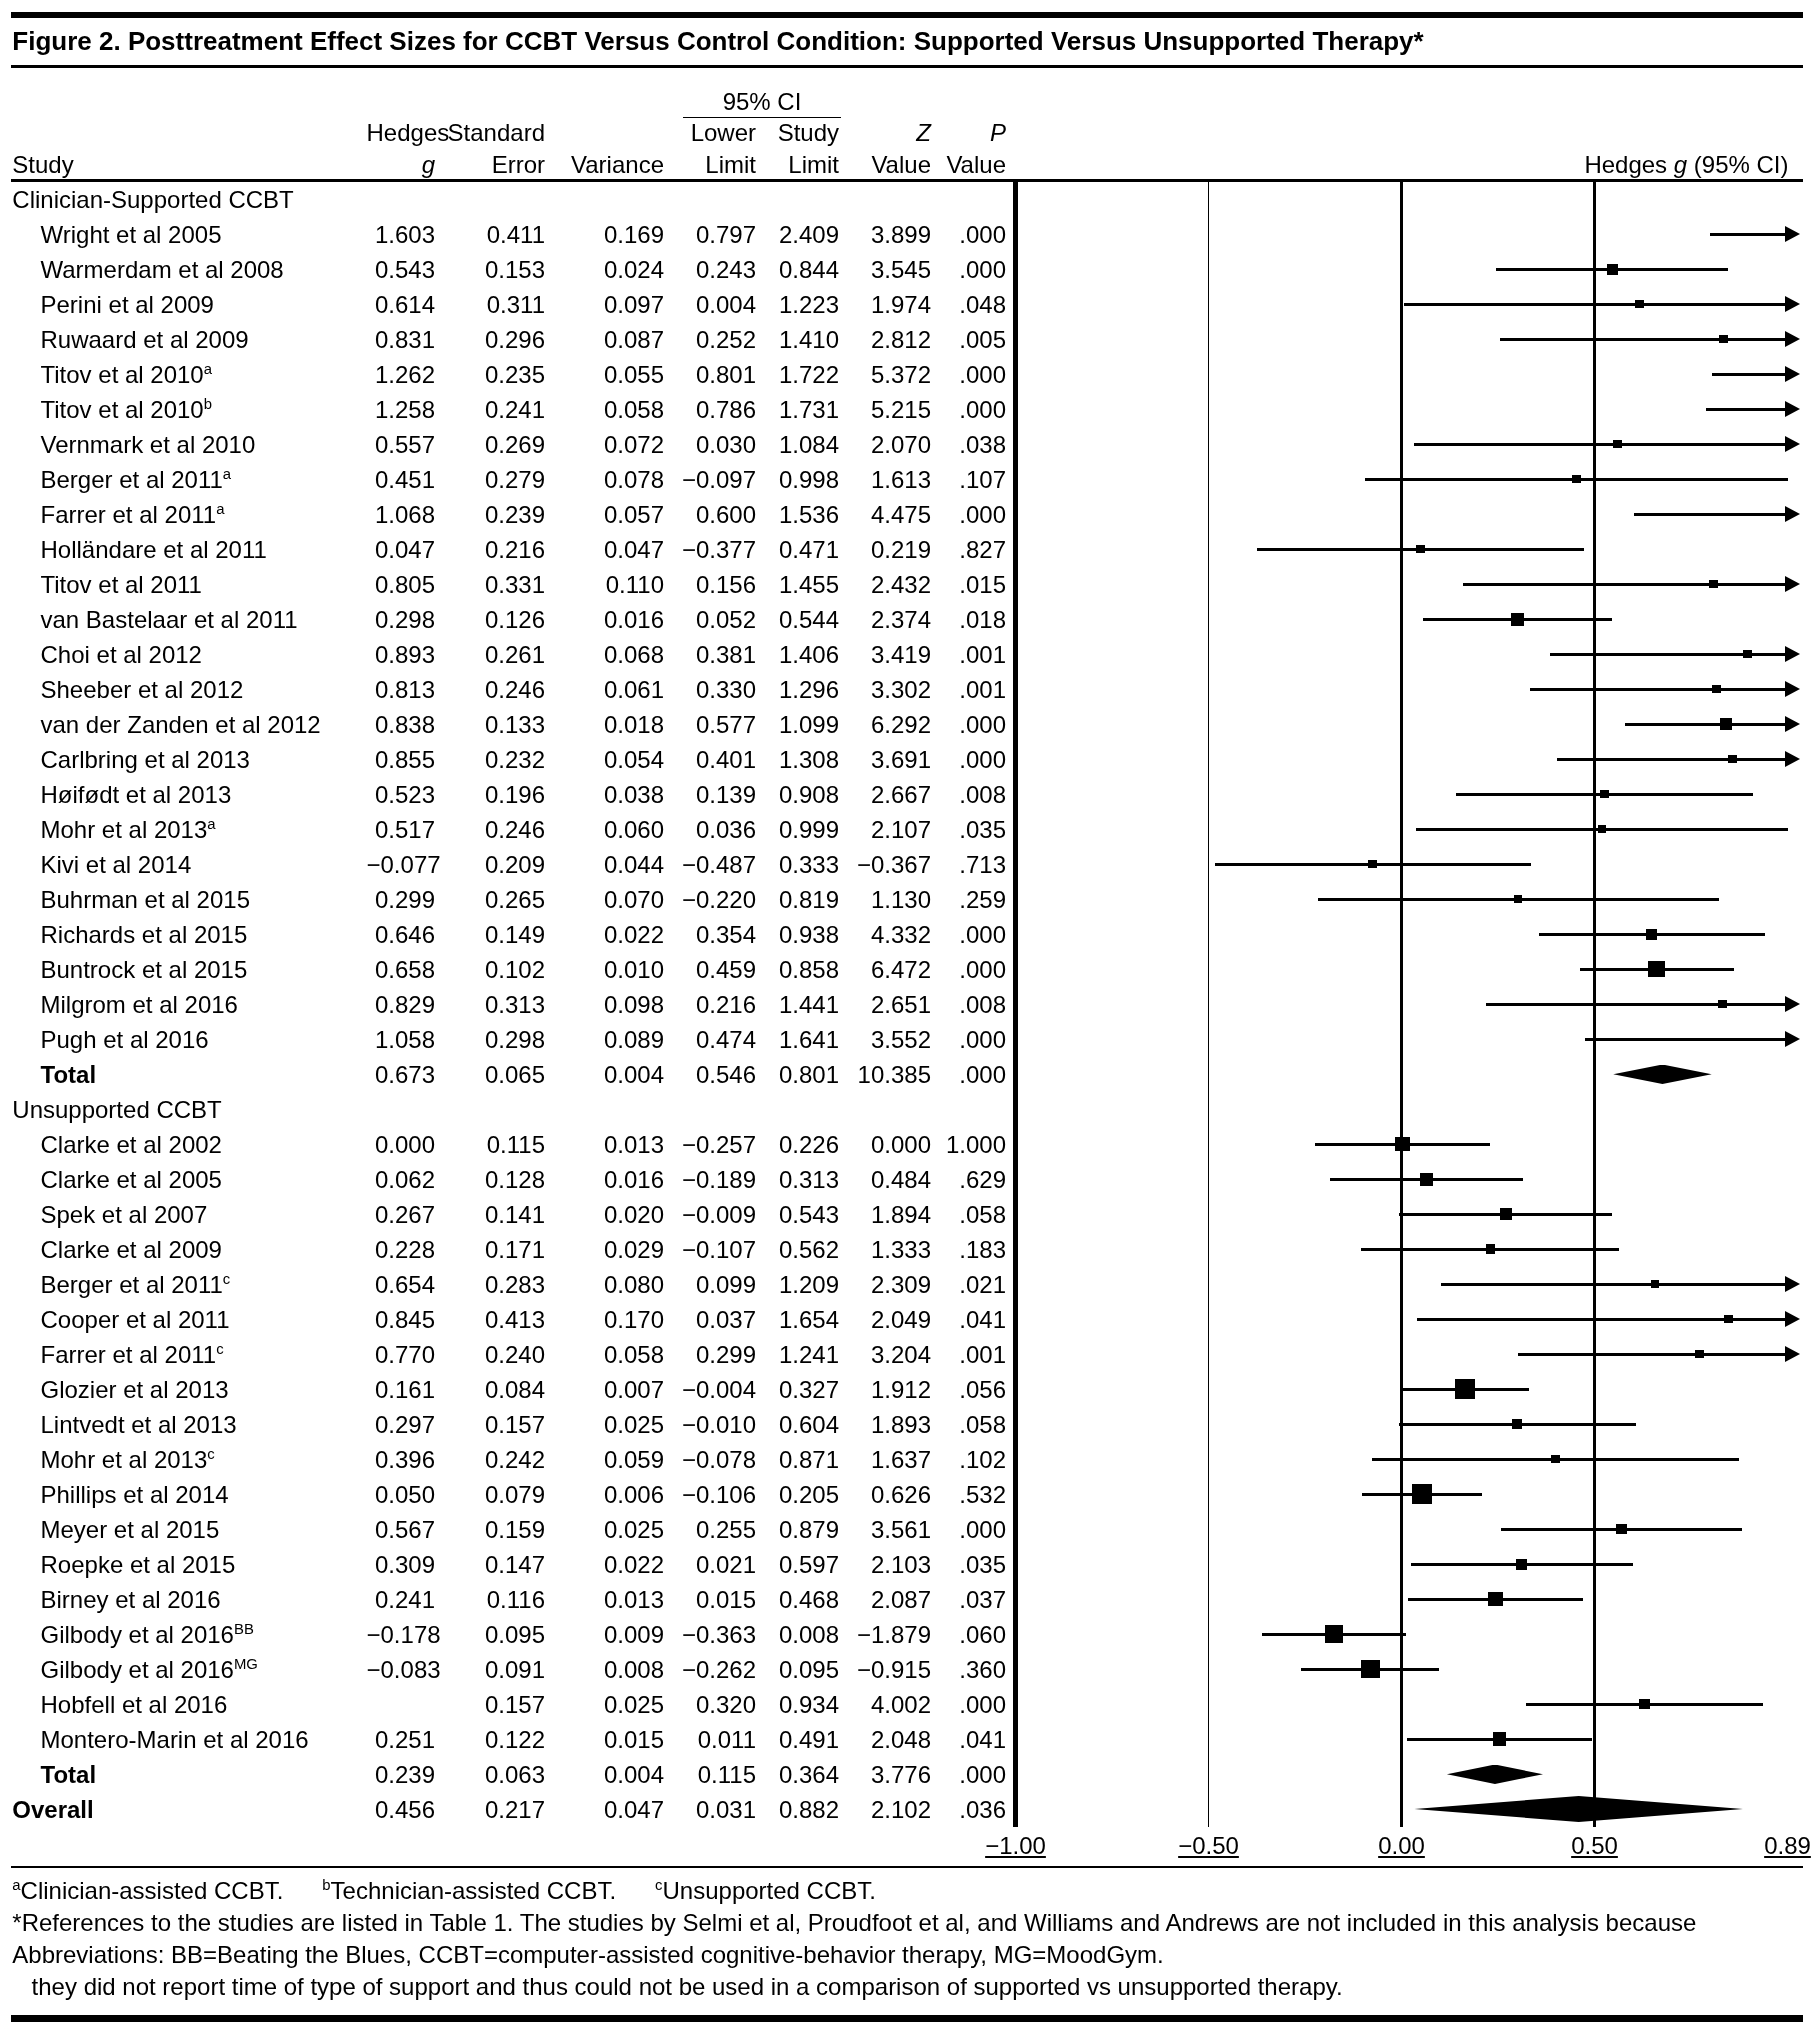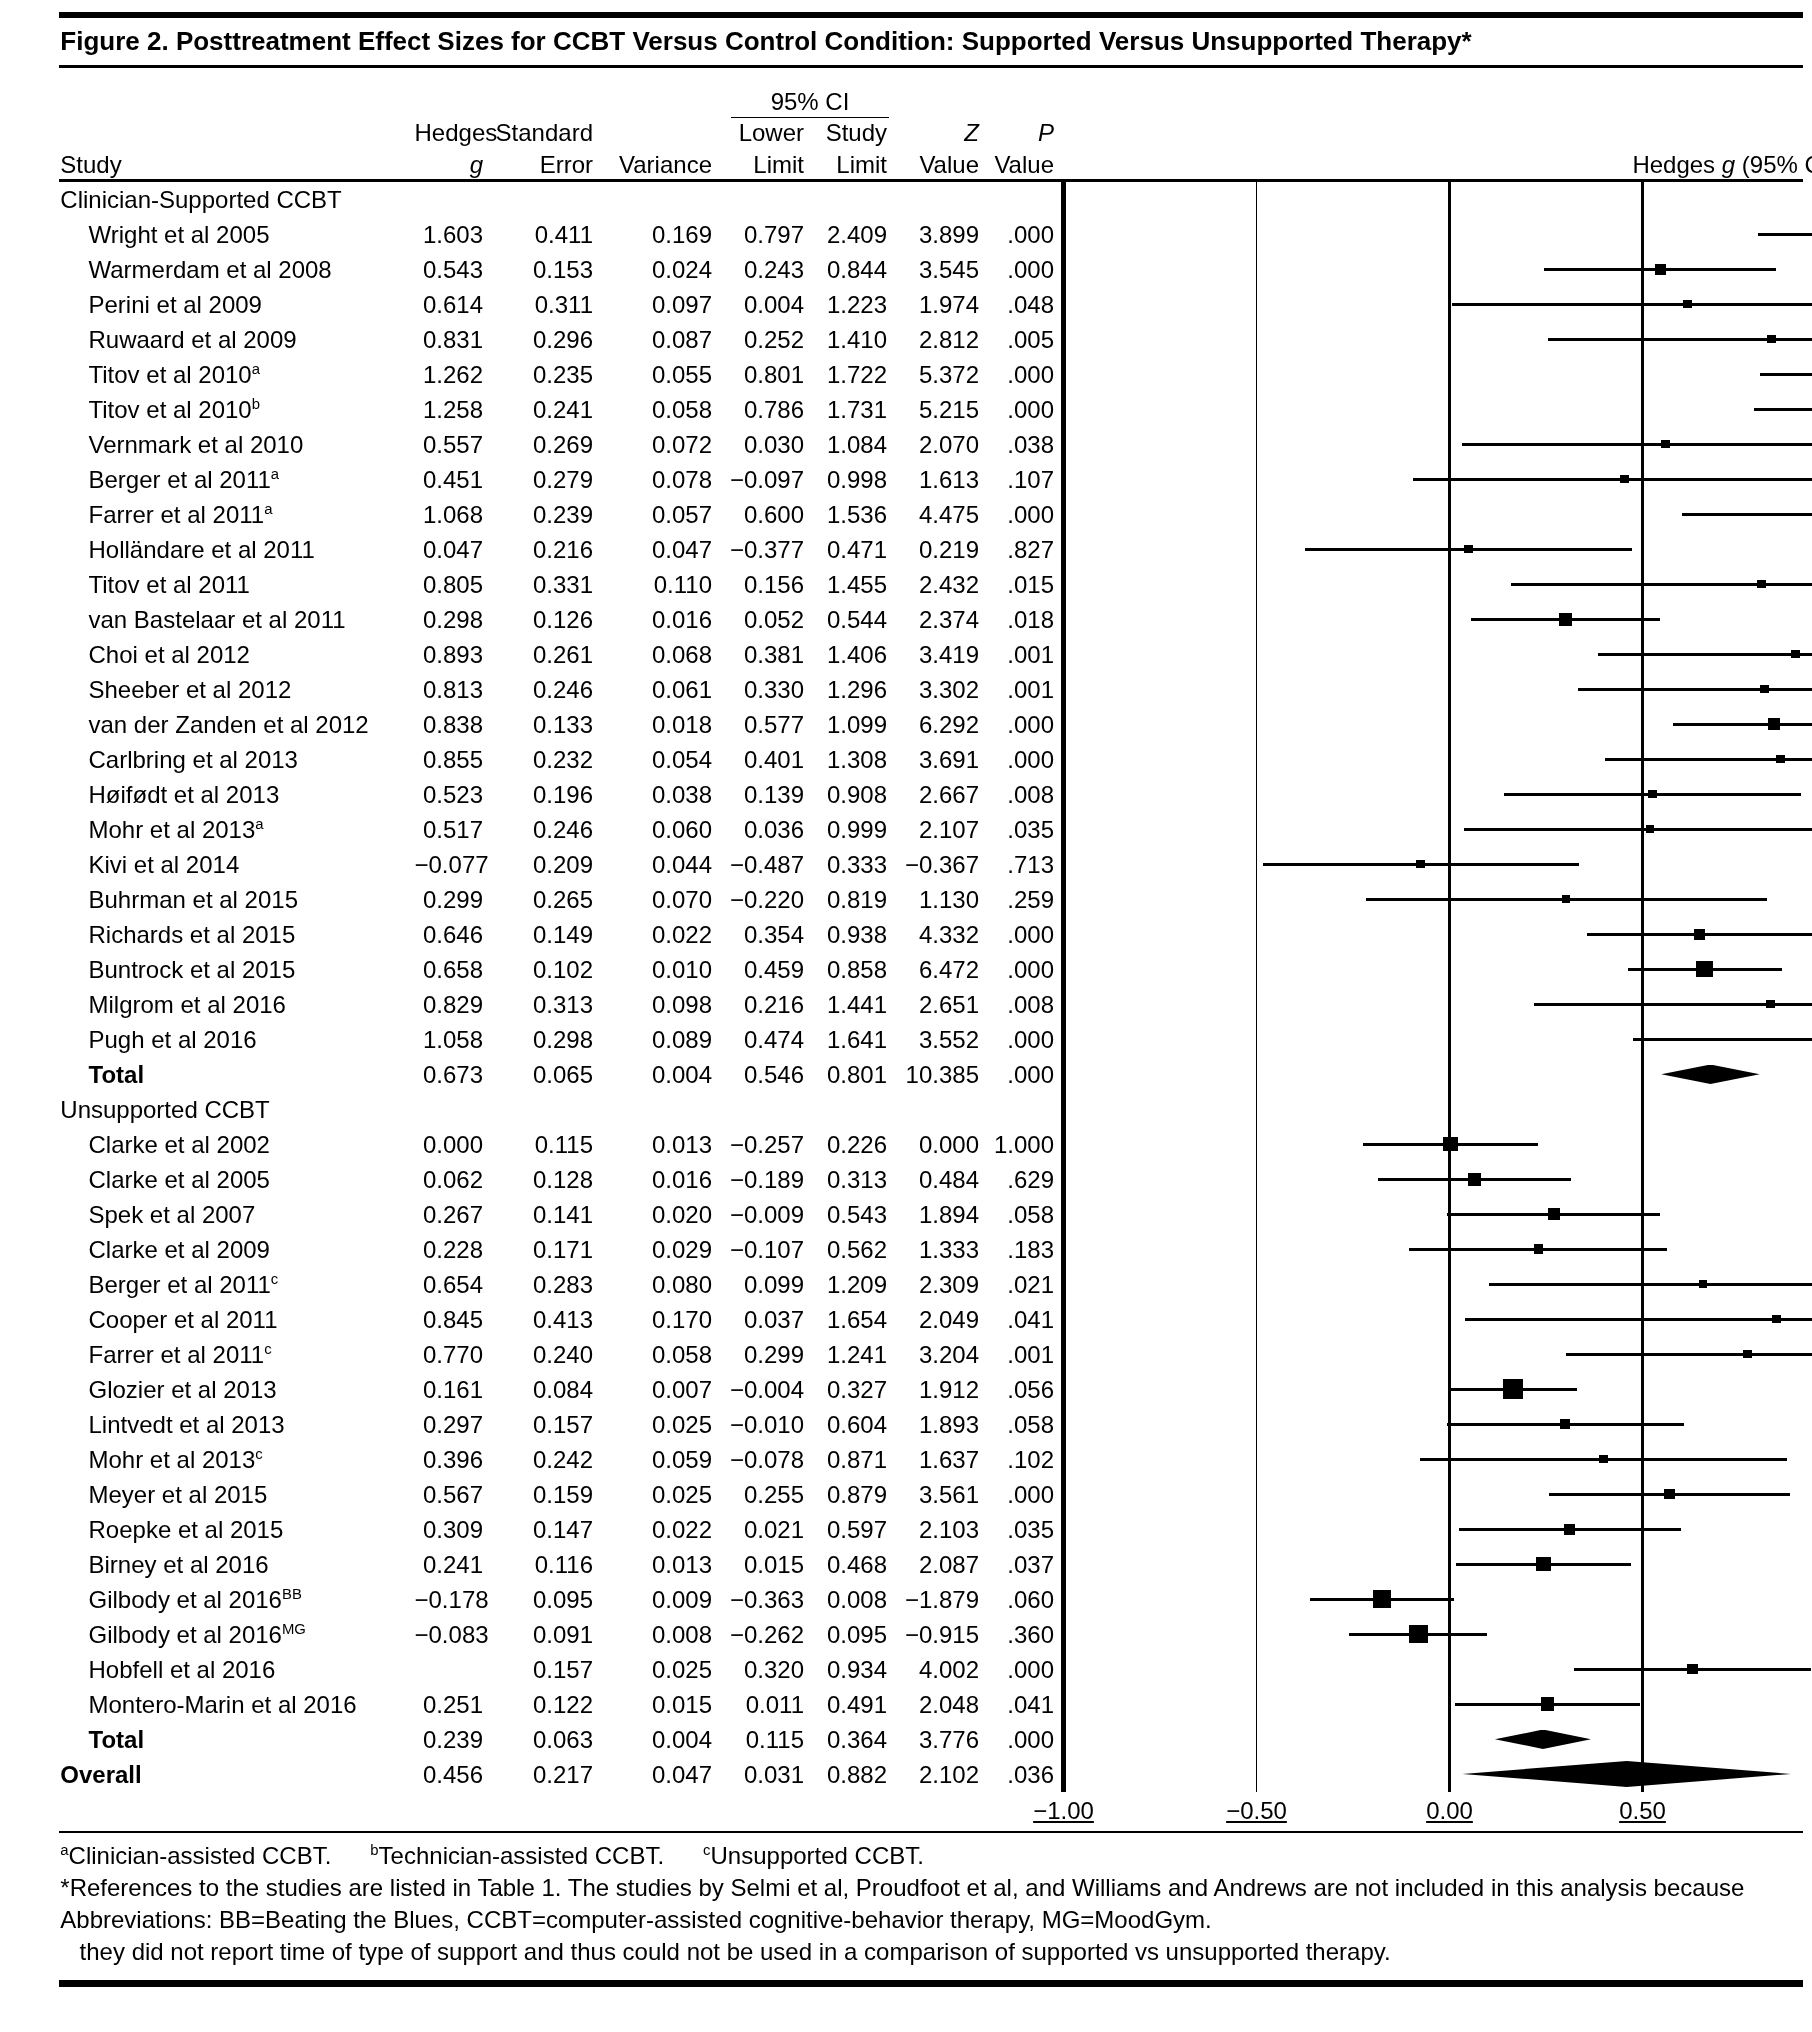--- a/index.html
+++ b/index.html
@@ -3,21 +3,21 @@
 <meta charset="utf-8">
 <style>
   * { box-sizing: border-box; margin: 0; padding: 0; }
   html, body { background: #fff; }
   body {
     width: 1813px; height: 2032px;
     font-family: "Liberation Sans", sans-serif;
     color: #000;
     overflow: hidden;
   }
-  .fig { padding: 12.3px 10.5px 0 10.5px; margin-left: 48px; }
+  .fig { padding: 12.3px 10.5px 0 10.5px; }
   .rule-thick { height: 6.1px; background: #000; }
   .rule-med { height: 2.6px; background: #000; }
   .figure-title { font-size: 26px; font-weight: bold; padding: 8px 0 8px 1.8px; }
 
   .grid9 {
     display: grid;
     grid-template-columns: 356px 79px 110px 119px 92px 83px 92px 75px 772px;
   }
   .hdr { padding-top: 20px; }
   .hline1 { height: 30px; align-items: end; font-size: 24px; }
@@ -647,20 +647,34 @@
         <div class="cell cell-num cell-lower">−0.078</div>
         <div class="cell cell-num cell-upper">0.871</div>
         <div class="cell cell-num cell-z">1.637</div>
         <div class="cell cell-num cell-p">.102</div>
         <div class="plot-cell">
           <div class="ci-line" style="left: 46.1%; width: 47.45%;"></div>
           <div class="marker" style="width: 8.8px; height: 8.8px; left: calc(69.8% - 4.4px); top: 13px;"></div>
         </div>
       </div>
       <div class="row grid9 study">
+        <div class="cell cell-study">Phillips et al 2014</div>
+        <div class="cell cell-num cell-g">0.050</div>
+        <div class="cell cell-num cell-se">0.079</div>
+        <div class="cell cell-num cell-variance">0.006</div>
+        <div class="cell cell-num cell-lower">−0.106</div>
+        <div class="cell cell-num cell-upper">0.205</div>
+        <div class="cell cell-num cell-z">0.626</div>
+        <div class="cell cell-num cell-p">.532</div>
+        <div class="plot-cell">
+          <div class="ci-line" style="left: 44.7%; width: 15.55%;"></div>
+          <div class="marker" style="width: 20px; height: 20px; left: calc(52.5% - 10px); top: 7.5px;"></div>
+        </div>
+      </div>
+      <div class="row grid9 study">
         <div class="cell cell-study">Meyer et al 2015</div>
         <div class="cell cell-num cell-g">0.567</div>
         <div class="cell cell-num cell-se">0.159</div>
         <div class="cell cell-num cell-variance">0.025</div>
         <div class="cell cell-num cell-lower">0.255</div>
         <div class="cell cell-num cell-upper">0.879</div>
         <div class="cell cell-num cell-z">3.561</div>
         <div class="cell cell-num cell-p">.000</div>
         <div class="plot-cell">
           <div class="ci-line" style="left: 62.75%; width: 31.2%;"></div>

